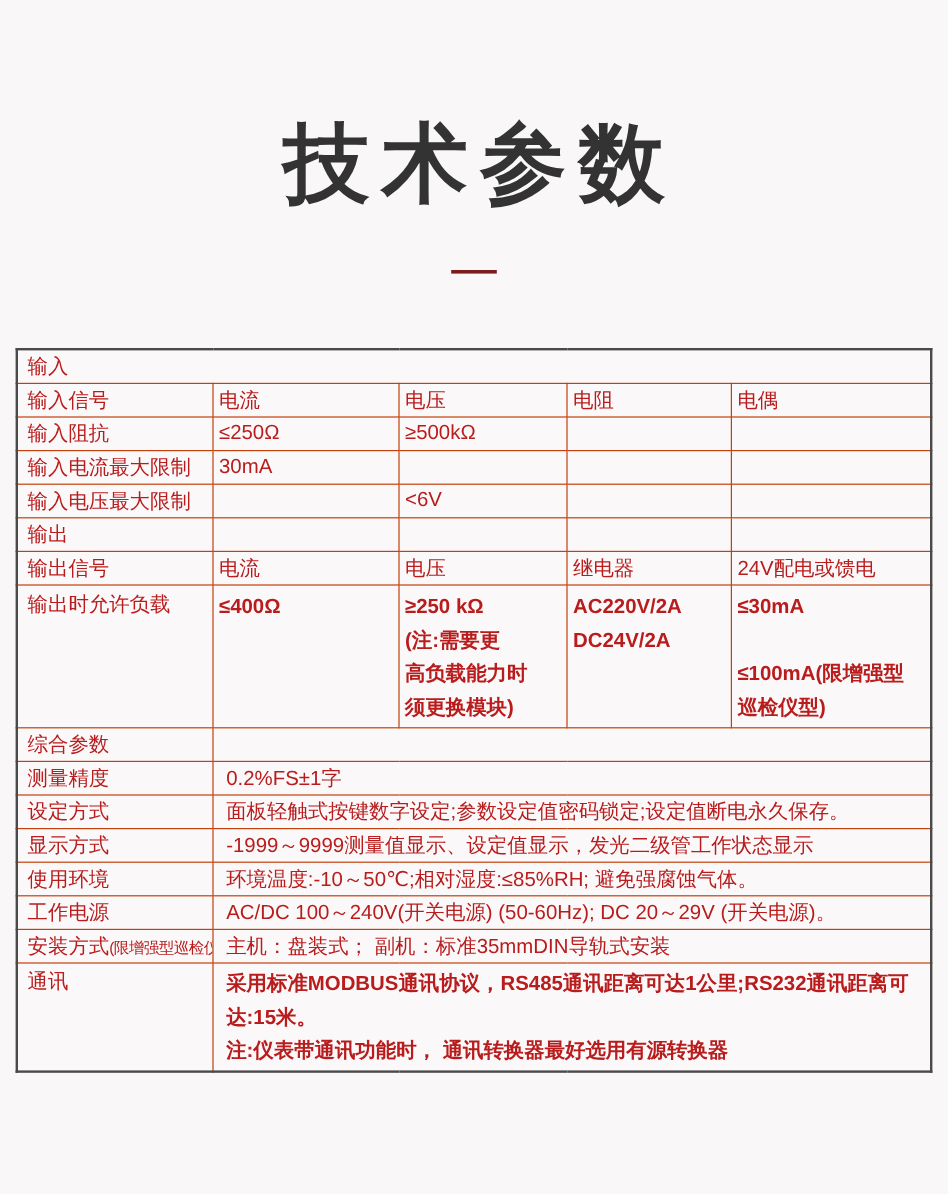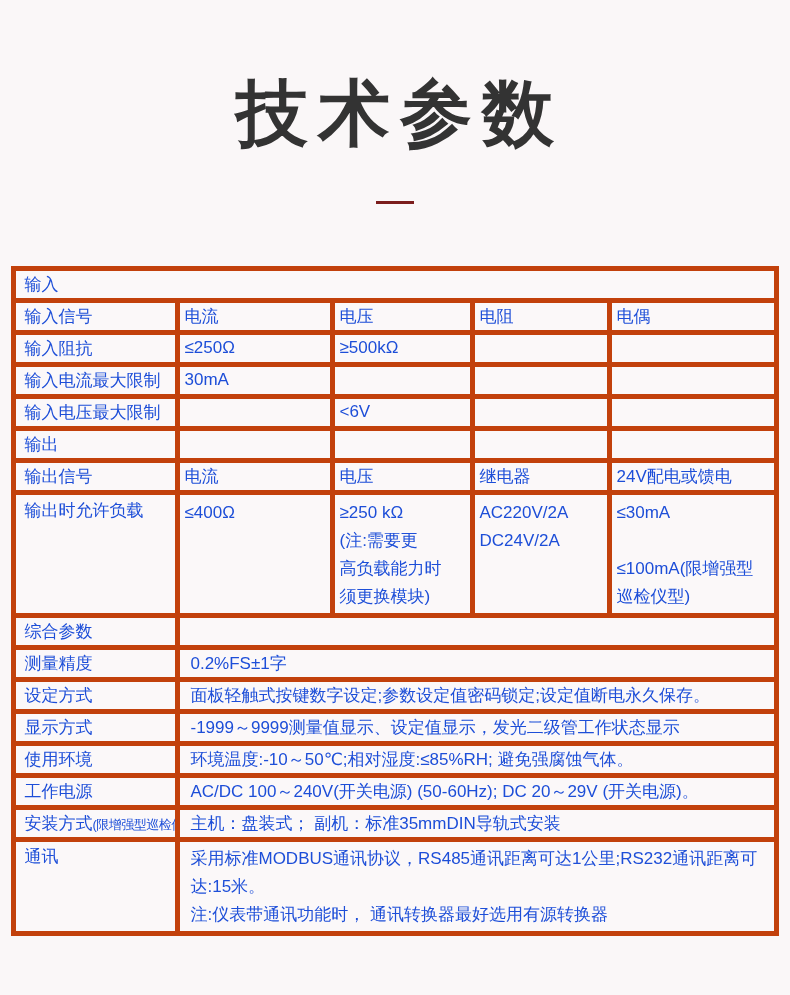--- a/index.html
+++ b/index.html
@@ -11,21 +11,21 @@
     height: 995px;
     background: #faf7f8;
     font-family: "Liberation Sans", "DejaVu Sans", sans-serif;
     color: #262626;
     overflow: hidden;
   }
   .title-wrap {
     text-align: center;
   }
   h1.page-title {
-    margin: 72px 0 0 0;
+    margin: 96px 0 0 0;
     font-size: 72px;
     line-height: 1.15;
     font-weight: 800;
     letter-spacing: 10px;
     color: #333333;
     text-indent: 10px; 
   }
   .title-underline {
     width: 38px;
     height: 3px;
@@ -34,23 +34,23 @@
   }
   table.spec-table {
     border-collapse: collapse;
     table-layout: fixed;
     width: 762px;
     margin: 62px auto 0 auto;
     border: 2px solid #4a4a4a;
     background: #fbf8f9;
   }
   .spec-table td {
-    border: 5px solid #c2410c;
+    border: 1px solid #c2410c;
     font-size: 17px;
-    color: #1d4ed8;
+    color: #b91c1c;
     padding: 2px 4px;
     height: 23px;
     overflow: hidden;
   }
   .spec-table td.lbl {
     text-align: left;
     padding-left: 8px;
     white-space: nowrap;
   }
   .spec-table td.ctr {
@@ -61,20 +61,21 @@
     padding-left: 10px;
   }
   .spec-table td.top {
     vertical-align: top;
     padding-top: 4px;
     margin-left: 27px;
   }
   .spec-table .pre {
     white-space: pre-line;
     line-height: 28px;
+    font-weight: bold;
   }
   tr.tall-row td { height: 104px; }
   tr.comm-row td { height: 52px; vertical-align: top; padding-top: 3px; }
   .lbl-suffix {
     font-size: 13px;
     letter-spacing: -0.5px;
   }
 </style>
 </head>
 <body>

